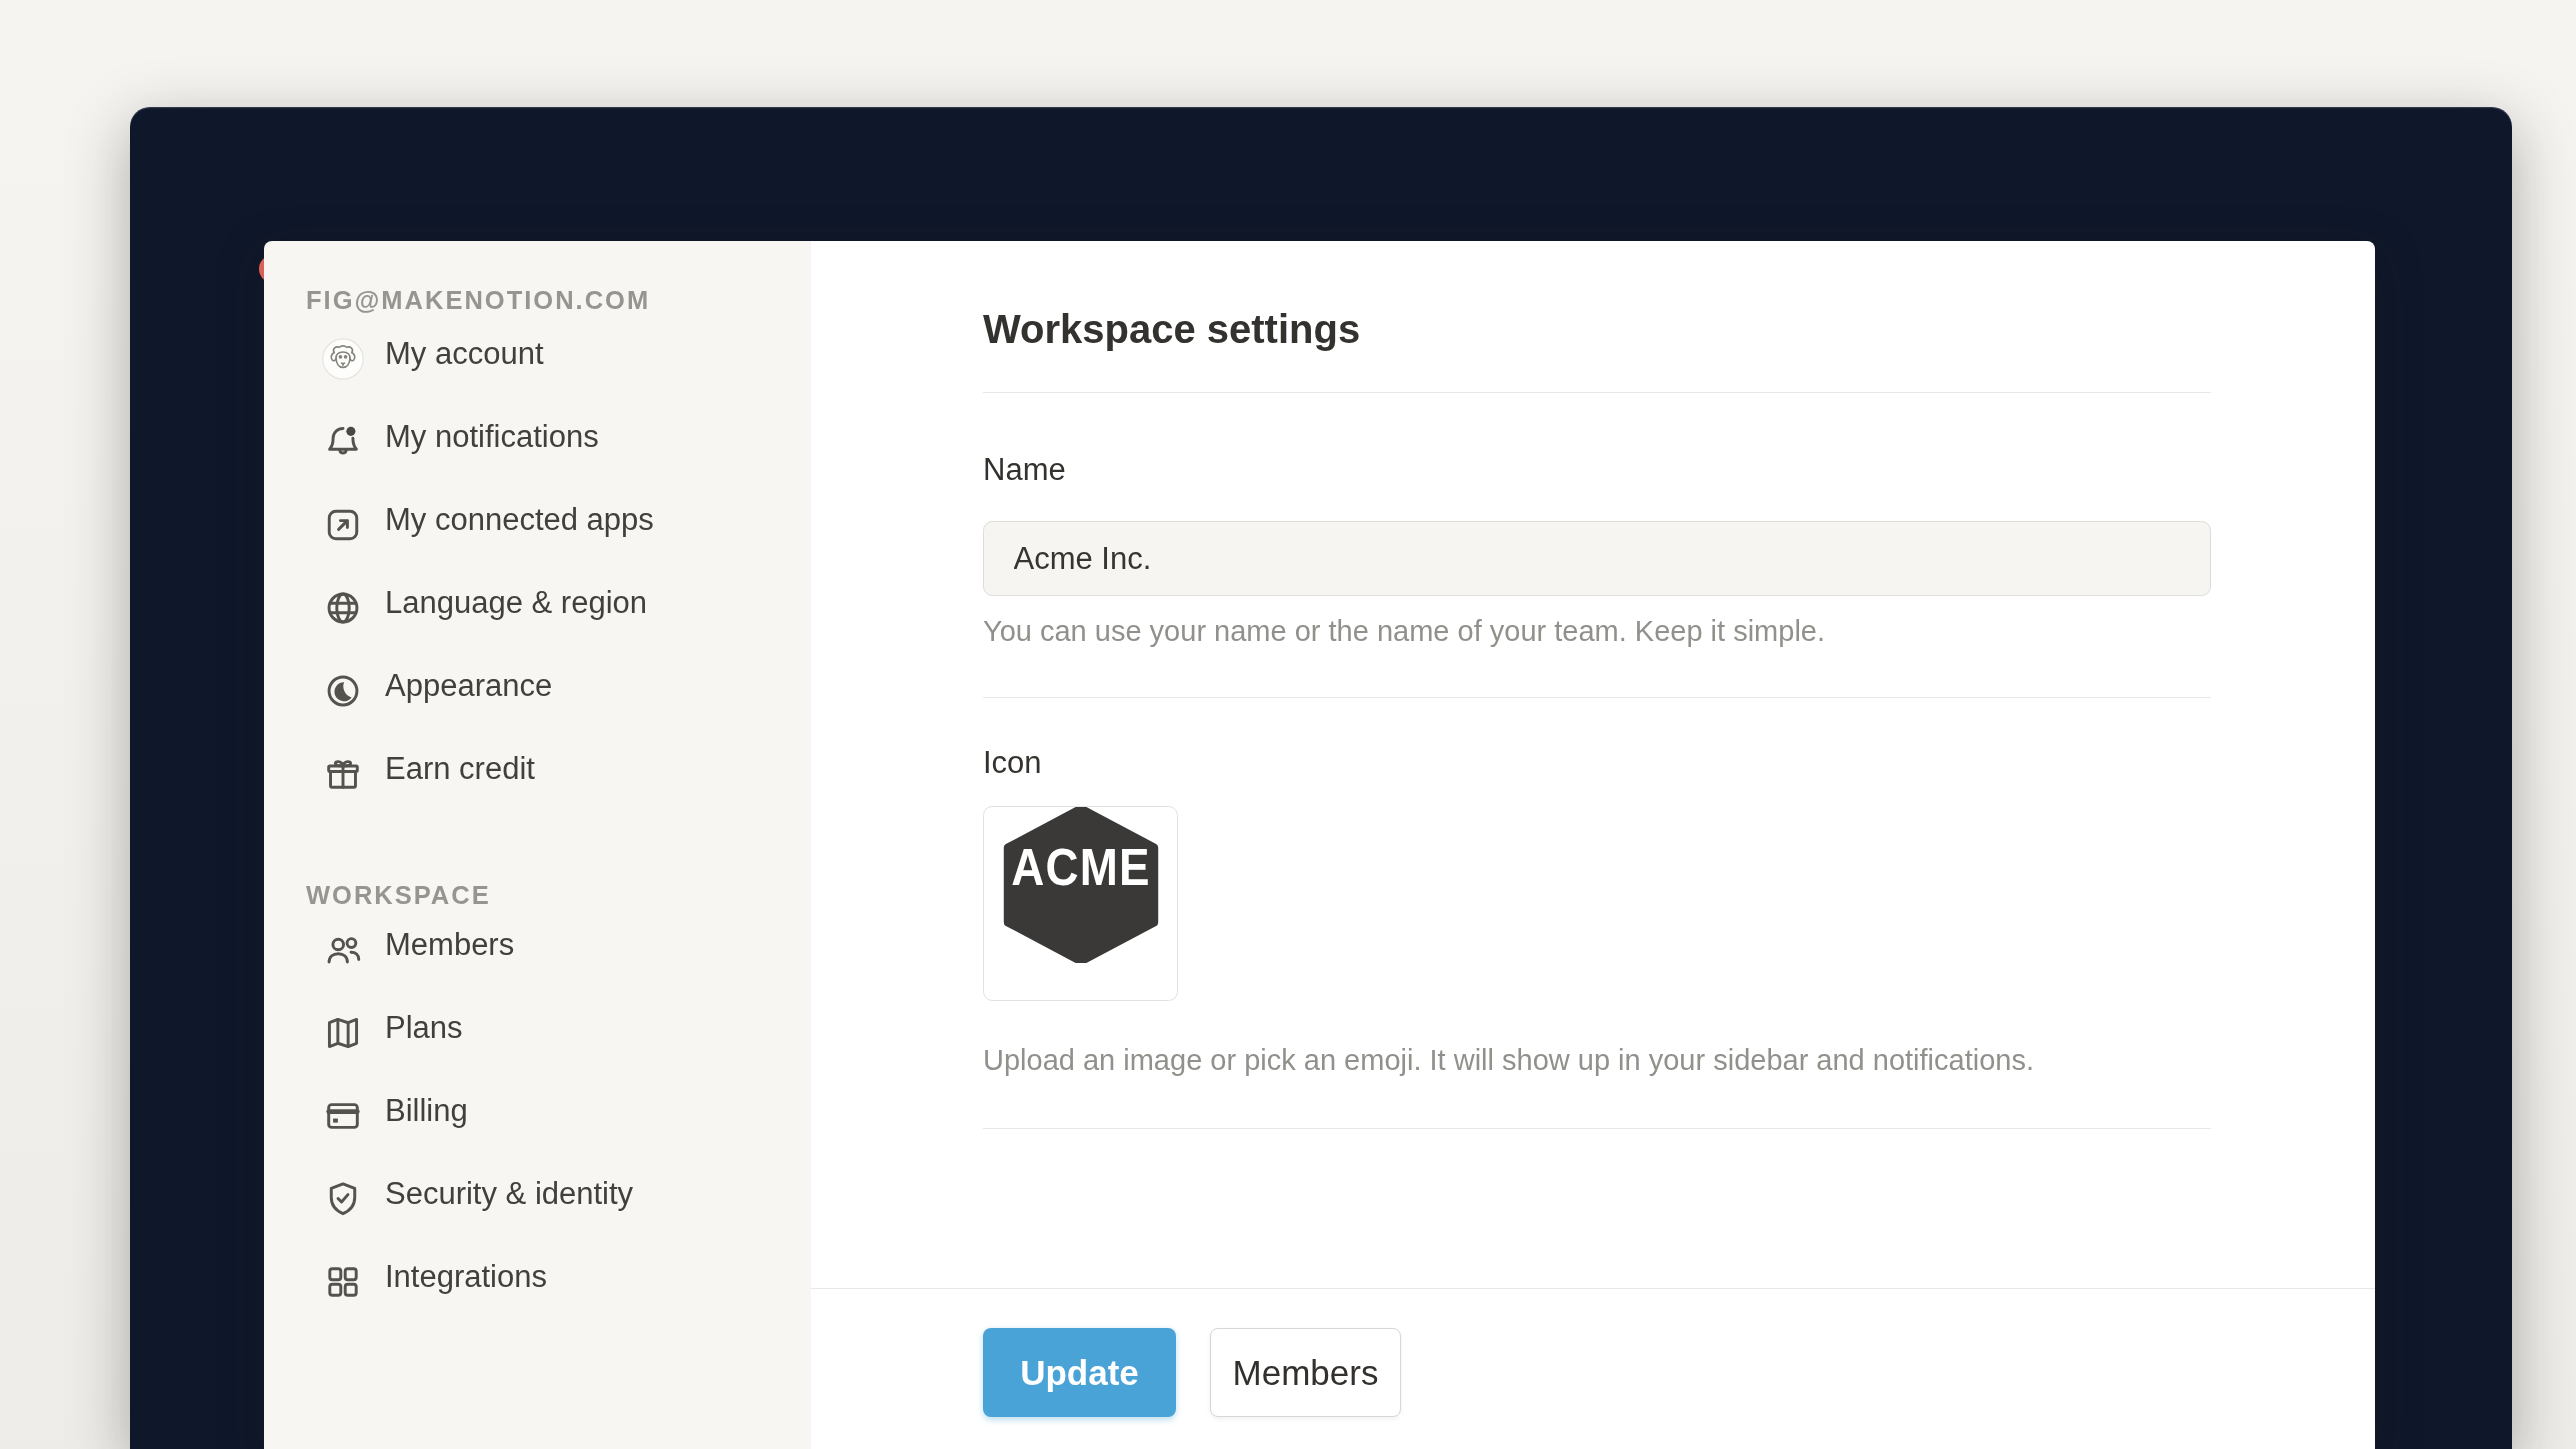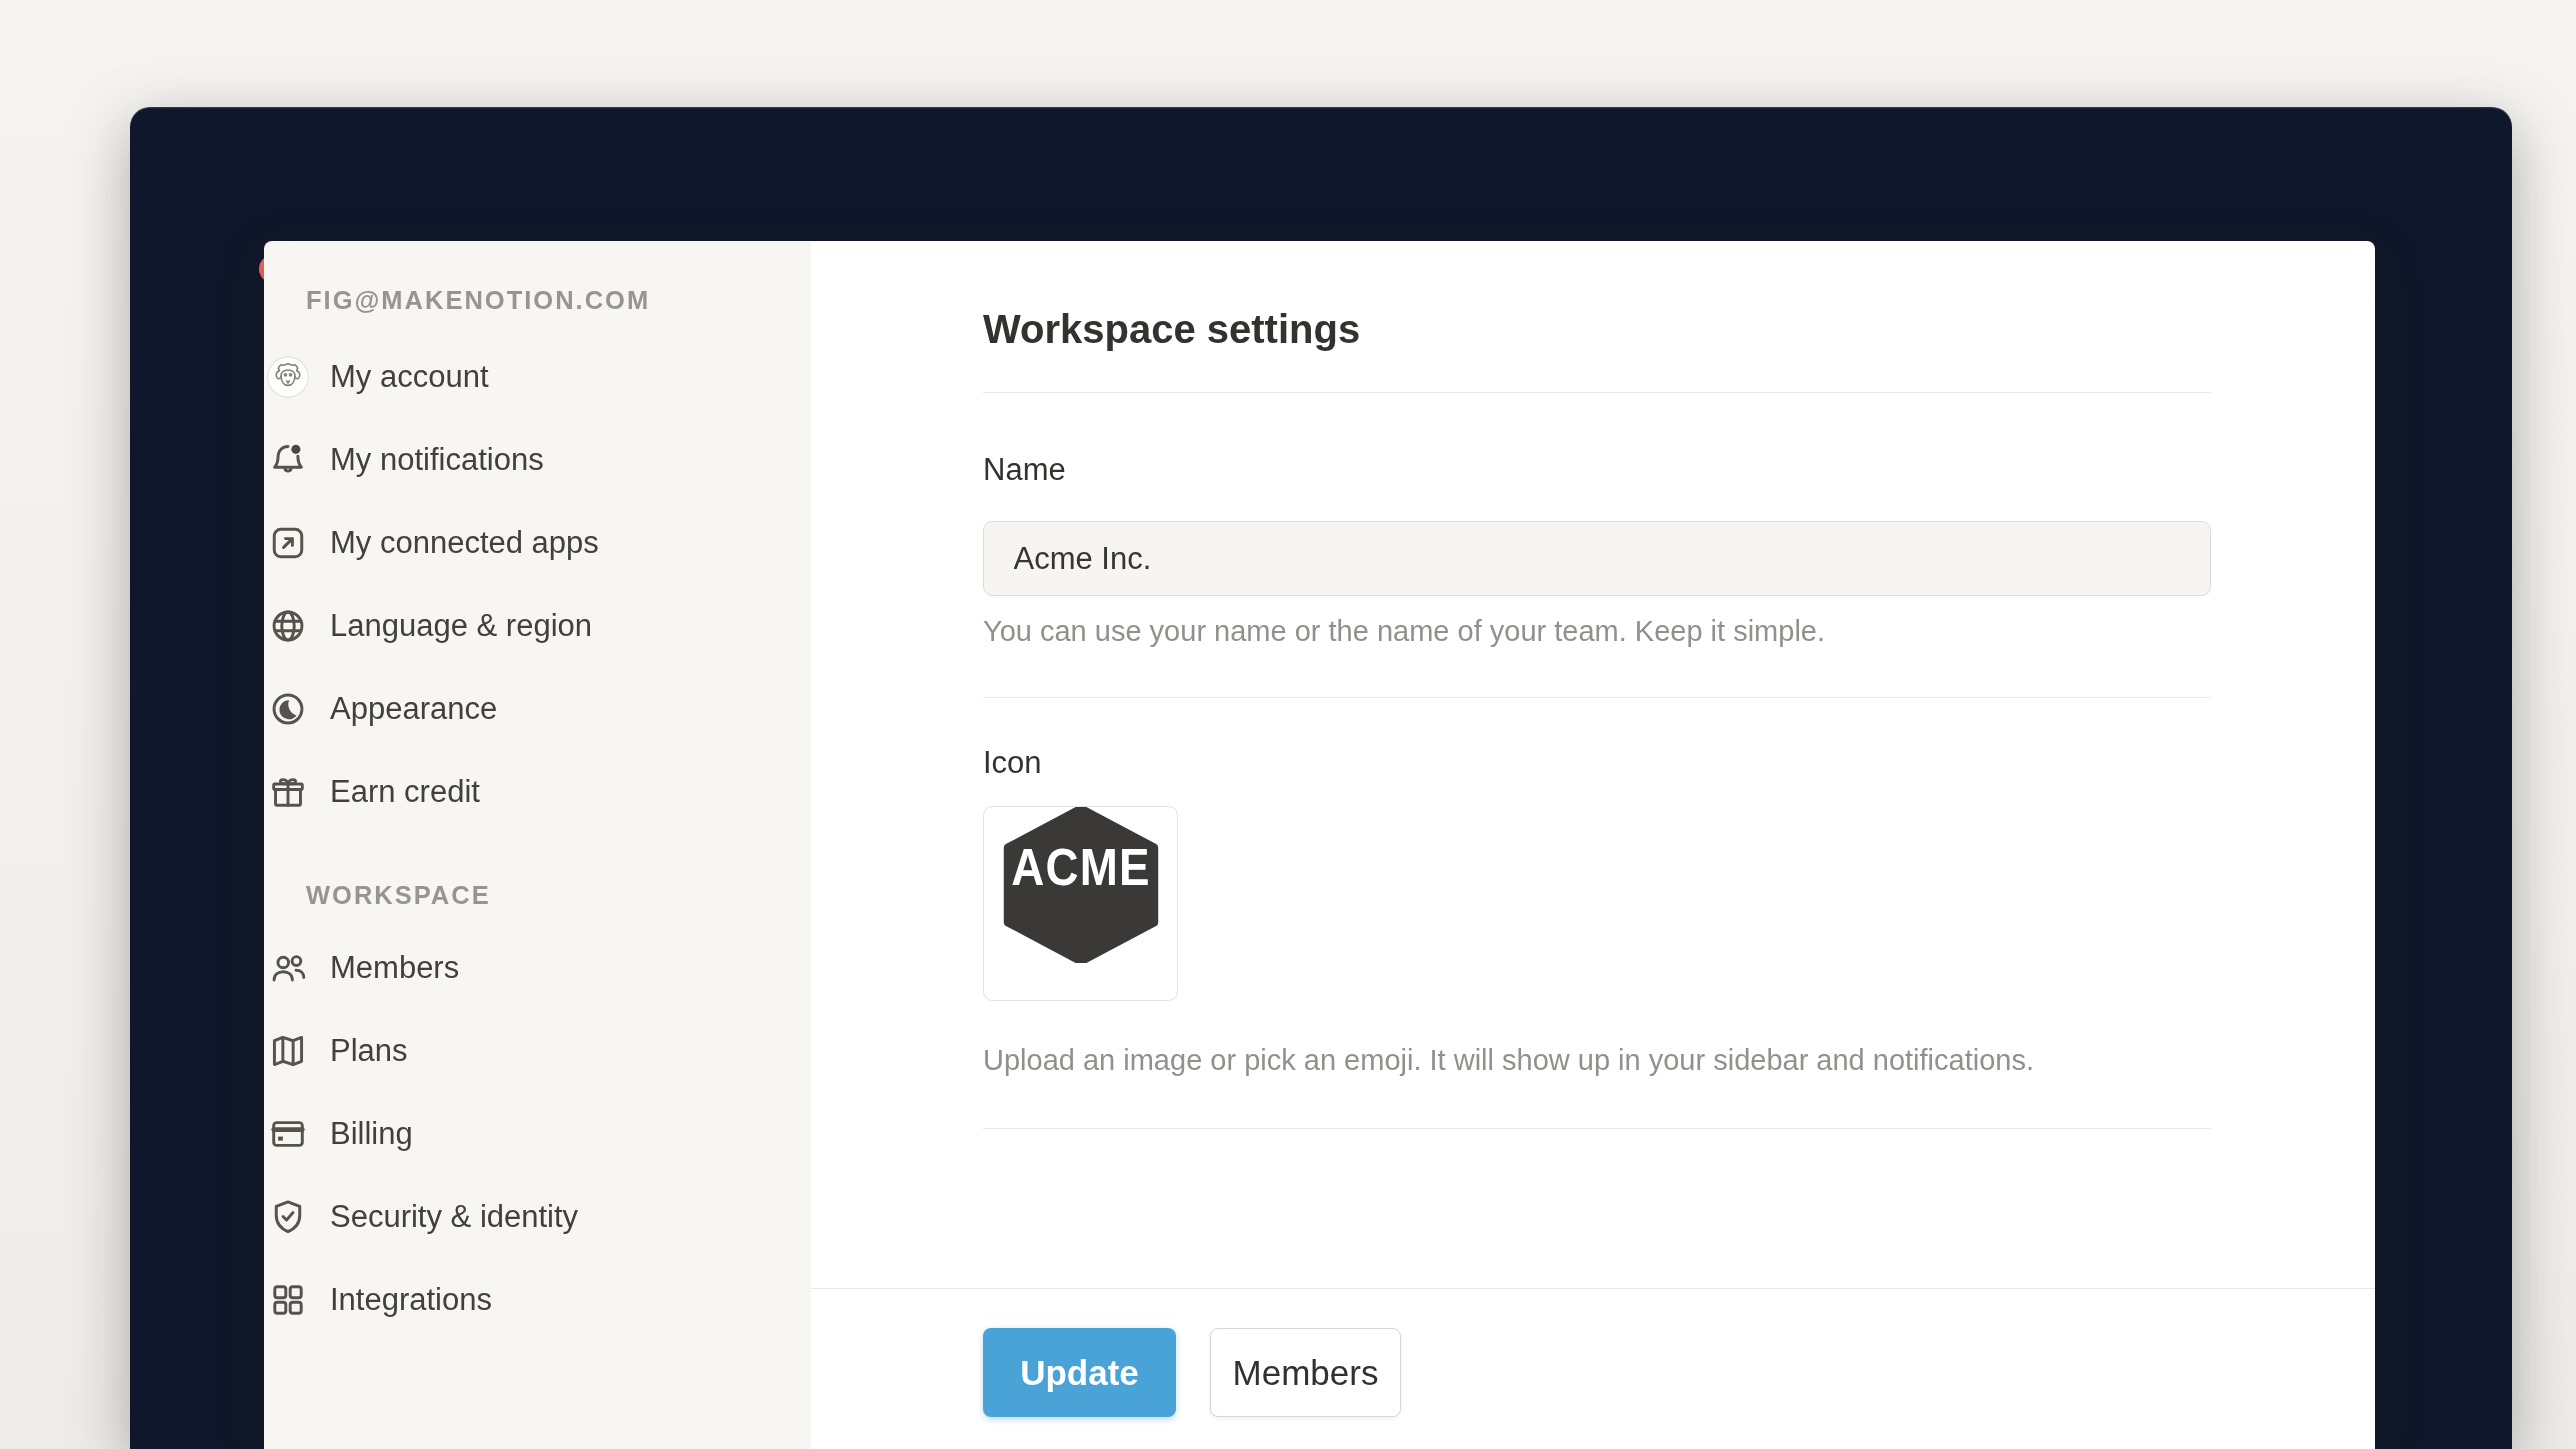--- a/index.html
+++ b/index.html
@@ -23,21 +23,21 @@
     box-shadow:0 13.4px 47px rgba(30,28,25,.28); }
 
   
   .sidebar { width:547px; background:#f7f6f3; flex:none; padding-top:43px; }
   .acct-email { margin-left:42px; font-size:25.5px; font-weight:600; letter-spacing:2px;
     color:#97958f; line-height:32px; }
   .nav { margin-top:19px; }
   .nav.workspace-nav { margin-top:15.4px; }
   .section-head { margin-left:42px; margin-top:46px; font-size:25.5px; font-weight:600;
     letter-spacing:2px; color:#97958f; line-height:32px; }
-  .nav-item { display:flex; align-items:center; height:83px; 
+  .nav-item { display:flex; height:83px; padding-left:55px;
     cursor:pointer; }
   .nav-item .ic { width:48px; height:48px; flex:none; display:flex;
     align-items:center; justify-content:center; }
   .nav-item .ic svg { width:44px; height:44px; }
   .nav-item .lbl { margin-left:18px; font-size:31px; color:#41403b; line-height:38px; }
   .nav-item.active { background:#e9e8e4; }
   .nav-item.active .lbl { font-weight:700; color:#2e2c29; }
 
   
   .content { flex:1; background:#ffffff; position:relative;

